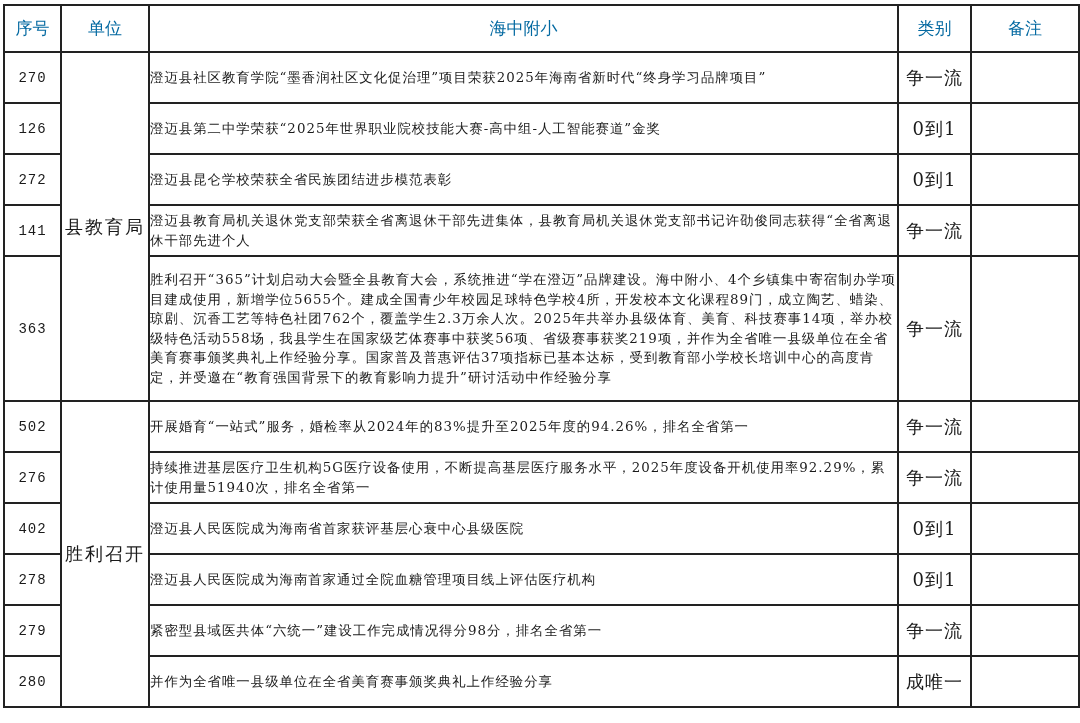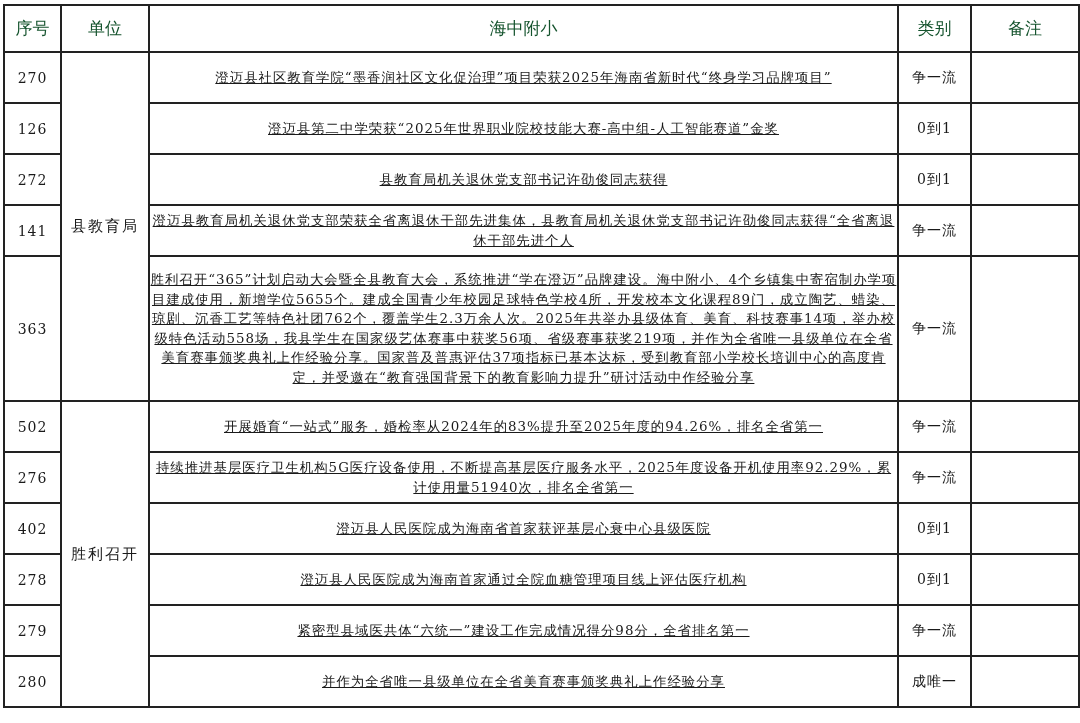--- a/index.html
+++ b/index.html
@@ -16,26 +16,26 @@
     border: 2px solid #222;
     padding: 0;
     vertical-align: middle;
   }
   th {
     font-family: "DejaVu Sans", "Liberation Sans", sans-serif;
     font-weight: normal;
     font-size: 17px;
     height: 45px;
     text-align: center;
-    color: #14532d;
+    color: #0369a1;
   }
-  td.num { text-align: center; font-size: 14px; letter-spacing: 1px; }
-  td.unit { text-align: center; font-size: 15px; letter-spacing: 2px; }
-  td.item { text-align: center; font-size: 13.4px; line-height: 19.5px; padding: 0 6px 0 4px; letter-spacing: 1px; text-decoration: underline; }
-  td.cat { text-align: center; font-size: 14px; letter-spacing: 1px; margin-left: 11px; }
+  td.num { text-align: center; font-size: 14px; letter-spacing: 1px; font-family: Liberation Mono, monospace; }
+  td.unit { text-align: center; font-size: 18px; letter-spacing: 2px; }
+  td.item { text-align: left; font-size: 13.4px; line-height: 19.5px; padding: 0 6px 0 4px; letter-spacing: 1px; }
+  td.cat { text-align: center; font-size: 18px; letter-spacing: 1px; margin-left: 11px; }
   td.note { }
   tr.r1 td { height: 49px; }
   tr.r2 td { height: 49px; }
   tr.tall td { height: 143px; }
 </style>
 </head>
 <body>
 
 <table class="grid">
   <colgroup>
@@ -64,21 +64,21 @@
       <td class="note"></td>
     </tr>
     <tr class="r1">
       <td class="num">126</td>
       <td class="item">澄迈县第二中学荣获“2025年世界职业院校技能大赛-高中组-人工智能赛道”金奖</td>
       <td class="cat">0到1</td>
       <td class="note"></td>
     </tr>
     <tr class="r1">
       <td class="num">272</td>
-      <td class="item">县教育局机关退休党支部书记许劭俊同志获得</td>
+      <td class="item">澄迈县昆仑学校荣获全省民族团结进步模范表彰</td>
       <td class="cat">0到1</td>
       <td class="note"></td>
     </tr>
     <tr class="r2">
       <td class="num">141</td>
       <td class="item">澄迈县教育局机关退休党支部荣获全省离退休干部先进集体，县教育局机关退休党支部书记许劭俊同志获得“全省离退休干部先进个人</td>
       <td class="cat">争一流</td>
       <td class="note"></td>
     </tr>
     <tr class="tall">
@@ -108,21 +108,21 @@
       <td class="note"></td>
     </tr>
     <tr class="r1">
       <td class="num">278</td>
       <td class="item">澄迈县人民医院成为海南首家通过全院血糖管理项目线上评估医疗机构</td>
       <td class="cat">0到1</td>
       <td class="note"></td>
     </tr>
     <tr class="r1">
       <td class="num">279</td>
-      <td class="item">紧密型县域医共体“六统一”建设工作完成情况得分98分，全省排名第一</td>
+      <td class="item">紧密型县域医共体“六统一”建设工作完成情况得分98分，排名全省第一</td>
       <td class="cat">争一流</td>
       <td class="note"></td>
     </tr>
     <tr class="r1">
       <td class="num">280</td>
       <td class="item">并作为全省唯一县级单位在全省美育赛事颁奖典礼上作经验分享</td>
       <td class="cat">成唯一</td>
       <td class="note"></td>
     </tr>
   </tbody>

